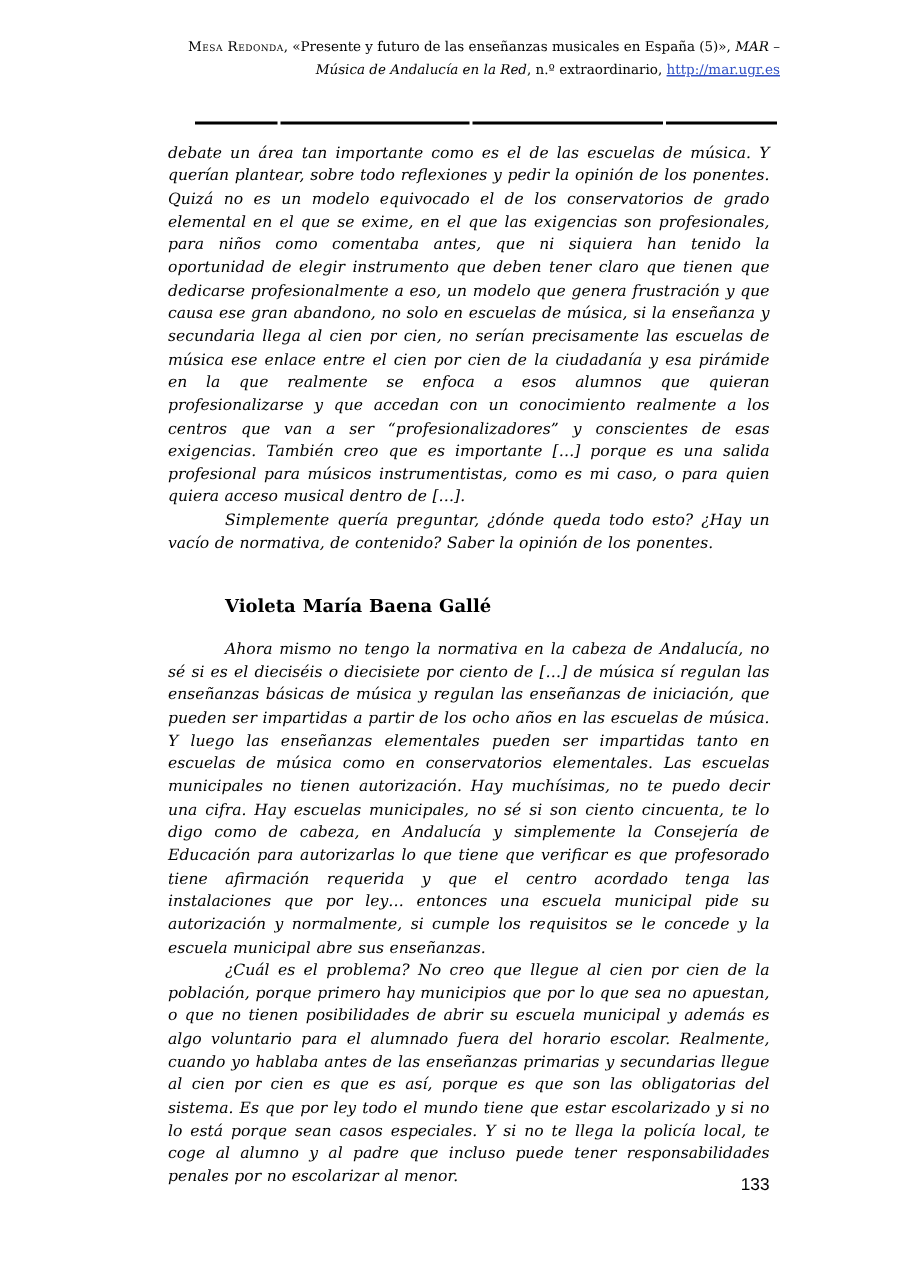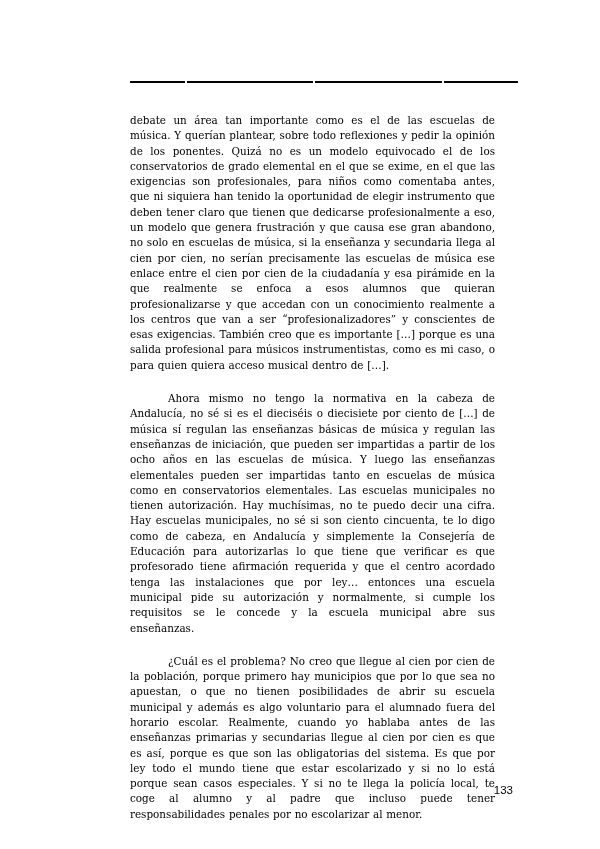--- a/index.html
+++ b/index.html
@@ -54,22 +54,23 @@
     position: absolute;
     left: 112px;
     top: 95px;
     width: 401px;
     font-size: 10.4px;
     line-height: 15.3px;
     text-align: justify;
     word-spacing: 0.4px;
   }
   .body-text p {
-    margin: 18px;
+    margin: 0;
     text-indent: 38px;
+    font-style: italic;
   }
   .body-text p.continuation { text-indent: 0; }
   .speaker-heading {
     font-size: 12px;
     font-weight: bold;
     margin: 27px 0 13px 0;
     padding-left: 38px;
     text-align: left;
     text-indent: 0;
   }
@@ -83,29 +84,34 @@
     font-family: "Liberation Sans", sans-serif;
     font-size: 11.5px;
     color: #000000;
   }
 </style>
 </head>
 <body>
 
 <div class="page">
 
+  <div class="running-head">
+    <span class="smallcaps">Mesa Redonda</span><span>, «Presente y futuro de las enseñanzas musicales en España (5)», </span><span class="journal-italic">MAR – Música de Andalucía en la Red</span><span>, n.º extraordinario, </span><a href="#" class="header-link">http://mar.ugr.es</a>
+  </div>
 
   <div class="header-rule">
     <div class="seg seg1"></div>
     <div class="seg seg2"></div>
     <div class="seg seg3"></div>
     <div class="seg seg4"></div>
   </div>
 
   <div class="body-text">
     <p class="continuation">debate un área tan importante como es el de las escuelas de música. Y querían plantear, sobre todo reflexiones y pedir la opinión de los ponentes. Quizá no es un modelo equivocado el de los conservatorios de grado elemental en el que se exime, en el que las exigencias son profesionales, para niños como comentaba antes, que ni siquiera han tenido la oportunidad de elegir instrumento que deben tener claro que tienen que dedicarse profesionalmente a eso, un modelo que genera frustración y que causa ese gran abandono, no solo en escuelas de música, si la enseñanza y secundaria llega al cien por cien, no serían precisamente las escuelas de música ese enlace entre el cien por cien de la ciudadanía y esa pirámide en la que realmente se enfoca a esos alumnos que quieran profesionalizarse y que accedan con un conocimiento realmente a los centros que van a ser “profesionalizadores” y conscientes de esas exigencias. También creo que es importante […] porque es una salida profesional para músicos instrumentistas, como es mi caso, o para quien quiera acceso musical dentro de […].</p>
+    <p>Simplemente quería preguntar, ¿dónde queda todo esto? ¿Hay un vacío de normativa, de contenido? Saber la opinión de los ponentes.</p>
+    <div class="speaker-heading">Violeta María Baena Gallé</div>
     <p>Ahora mismo no tengo la normativa en la cabeza de Andalucía, no sé si es el dieciséis o diecisiete por ciento de […] de música sí regulan las enseñanzas básicas de música y regulan las enseñanzas de iniciación, que pueden ser impartidas a partir de los ocho años en las escuelas de música. Y luego las enseñanzas elementales pueden ser impartidas tanto en escuelas de música como en conservatorios elementales. Las escuelas municipales no tienen autorización. Hay muchísimas, no te puedo decir una cifra. Hay escuelas municipales, no sé si son ciento cincuenta, te lo digo como de cabeza, en Andalucía y simplemente la Consejería de Educación para autorizarlas lo que tiene que verificar es que profesorado tiene afirmación requerida y que el centro acordado tenga las instalaciones que por ley… entonces una escuela municipal pide su autorización y normalmente, si cumple los requisitos se le concede y la escuela municipal abre sus enseñanzas.</p>
     <p>¿Cuál es el problema? No creo que llegue al cien por cien de la población, porque primero hay municipios que por lo que sea no apuestan, o que no tienen posibilidades de abrir su escuela municipal y además es algo voluntario para el alumnado fuera del horario escolar. Realmente, cuando yo hablaba antes de las enseñanzas primarias y secundarias llegue al cien por cien es que es así, porque es que son las obligatorias del sistema. Es que por ley todo el mundo tiene que estar escolarizado y si no lo está porque sean casos especiales. Y si no te llega la policía local, te coge al alumno y al padre que incluso puede tener responsabilidades penales por no escolarizar al menor.</p>
   </div>
 
   <div class="page-number">133</div>
 
 </div>
 
 </body></html>

